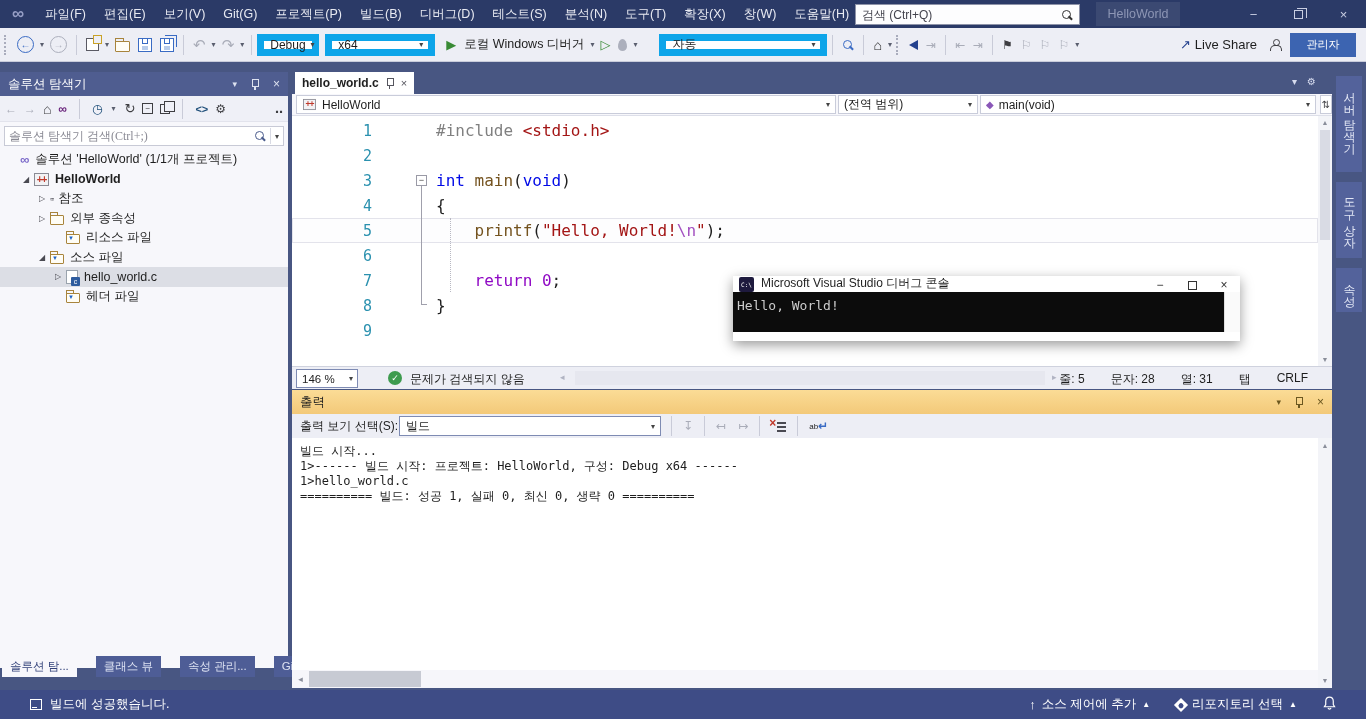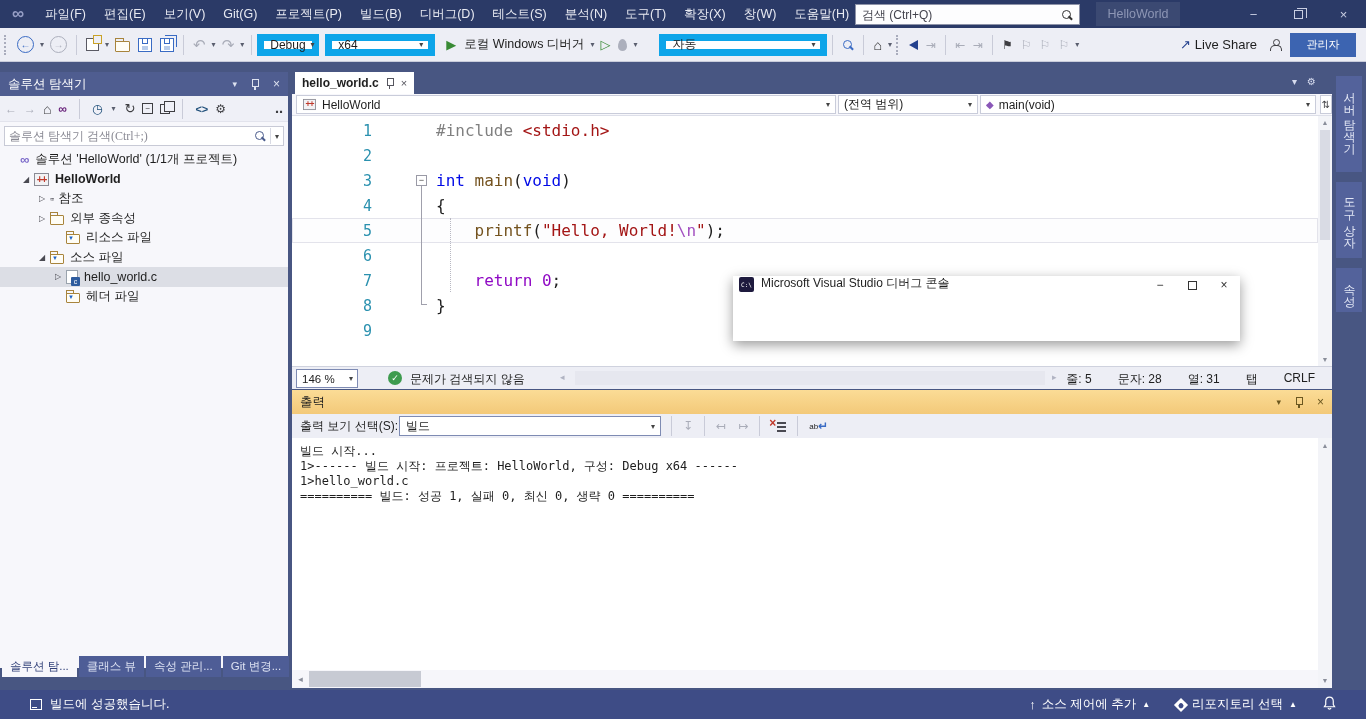--- a/index.html
+++ b/index.html
@@ -78,21 +78,21 @@
 .exp{width:16px;text-align:center;font-size:8px;color:#4A4A52;flex:none}
 .ticon{flex:none;margin-right:6px;display:inline-flex;align-items:center;justify-content:center}
 .i-solution{font-size:13px;color:#7A68C9;font-weight:bold;line-height:1}
 .i-project{width:15px;height:13px;border:1px solid #8A8A94;background:#F2F2F4;color:#C0392B;font-size:10px;font-weight:bold;line-height:11px;letter-spacing:-1px;text-align:center}
 .i-refs{font-size:9px;color:#55555E;letter-spacing:-2px}
 .i-extdep,.i-folder{width:14px;height:10px;border:1.4px solid #A8843C;border-radius:1px;position:relative;margin-top:3px;background:#FFFDF5}
 .i-extdep::before,.i-folder::before{content:"";position:absolute;top:-4px;left:-1.4px;width:6px;height:3px;border:1.4px solid #A8843C;border-bottom:none}
 .i-folder::after{content:"▼";position:absolute;left:1px;top:0px;color:#1E63C8;font-size:6px;line-height:7px}
 .i-cfile{width:12px;height:14px;background:#fff;border:1px solid #9AA3AD;position:relative}
 .i-cfile::after{content:"c";position:absolute;right:-3px;bottom:-3px;width:9px;height:9px;background:#2E5C9E;color:#fff;font-size:7px;line-height:9px;text-align:center;border-radius:1px}
-#panel-tabs{position:absolute;left:2px;top:656px;display:flex;gap:2px}
+#panel-tabs{position:absolute;left:2px;top:656px;display:flex;gap:19px}
 .ptab{padding:0 8px;line-height:21px;font-size:11.5px;background:#4E5D96;color:#DDE2F2;white-space:nowrap}
 .ptab.active{background:#F7F7FB;color:#33427A}
 
 
 #doc-tab{position:absolute;left:295px;top:72px;height:22px;background:#fff;display:flex;align-items:center;padding:0 7px;gap:6px}
 #doc-tab .tname{font-weight:bold;font-size:12px}
 #doc-tab .ticn{color:#55555E;font-size:11px}
 #tabstrip-icons{position:absolute;left:1292px;top:76px;display:flex;gap:10px;color:#D7DCEF;font-size:10px}
 #navbar{position:absolute;left:292px;top:94px;width:1040px;height:22px;background:#F7F7FB;border-bottom:1px solid #DDDFE9}
 .nvcombo{position:absolute;top:1px;height:19px;background:#fff;border:1px solid #C9CCDA;display:flex;align-items:center;padding-left:5px;font-size:12px;gap:5px}
@@ -129,21 +129,21 @@
 
 
 #ed-status{position:absolute;left:292px;top:366px;width:1040px;height:23px;background:#EDEEF5;border-top:1px solid #CFD2DE}
 #zoom-combo{position:absolute;left:4px;top:2px;width:62px;height:19px;background:#fff;border:1px solid #7E8BB3;display:flex;align-items:center;padding-left:5px;font-size:11.5px}
 #zoom-combo .carr{margin-left:auto;padding:0 4px;color:#444;font-size:8px}
 .okcheck{position:absolute;left:96px;top:4px;width:14px;height:14px;border-radius:50%;background:#3E9B4F;color:#fff;font-size:9px;display:flex;align-items:center;justify-content:center}
 #lint-msg{position:absolute;left:118px;top:4px;font-size:12px}
 #ed-hs-left{position:absolute;left:268px;top:5px;color:#B0B3C2;font-size:9px}
 #ed-hs-track{position:absolute;left:283px;top:4px;width:470px;height:14px;background:#E6E7EF}
 #ed-hs-right{position:absolute;left:760px;top:5px;color:#B0B3C2;font-size:9px}
-#caret-info{position:absolute;right:17px;top:4px;display:flex;gap:26px;font-size:12px}
+#caret-info{position:absolute;right:24px;top:4px;display:flex;gap:26px;font-size:12px}
 
 
 #out-header{position:absolute;left:292px;top:390px;width:1040px;height:24px;background:linear-gradient(#FBDC96,#F3C979);display:flex;align-items:center;padding:0 8px;font-size:12.5px;color:#1E1E1E}
 #out-header .hicons{margin-left:auto;display:flex;align-items:center;gap:13px;color:#6B571F}
 #out-toolbar{position:absolute;left:292px;top:414px;width:1040px;height:24px;background:#EDEEF5;display:flex;align-items:center;padding-left:8px}
 #out-toolbar .olabel{font-size:12px;margin-right:1px}
 #out-combo{width:262px;height:20px;background:#fff;border:1px solid #7E8BB3;display:flex;align-items:center;padding-left:6px;font-size:12px}
 #out-combo .carr{margin-left:auto;padding:0 5px;color:#444;font-size:8px}
 .oicon{margin:0 6px;color:#A9ACB8;font-size:12px}
 .clearall{position:relative;width:15px;height:12px;margin:0 6px}
@@ -452,20 +452,24 @@
       <span class="cicon">C:\</span>
       <span class="ct">Microsoft Visual Studio 디버그 콘솔</span>
       <span class="cctrl">
         <span class="cbtn">−</span>
         <span class="cbtn">
             <span class="sqico"></span>
           </span>
         <span class="cbtn">×</span>
       </span>
     </div>
+    <div id="console-body">
+      <span class="ctext">Hello, World!</span>
+      <span class="cscroll"></span>
+    </div>
   </div>
 
   <div id="ed-status">
     <div id="zoom-combo">
       <span>146 %</span>
       <span class="carr">▾</span>
     </div>
     <span class="okcheck">✓</span>
     <span id="lint-msg">문제가 검색되지 않음</span>
     <span id="ed-hs-left">◂</span>

